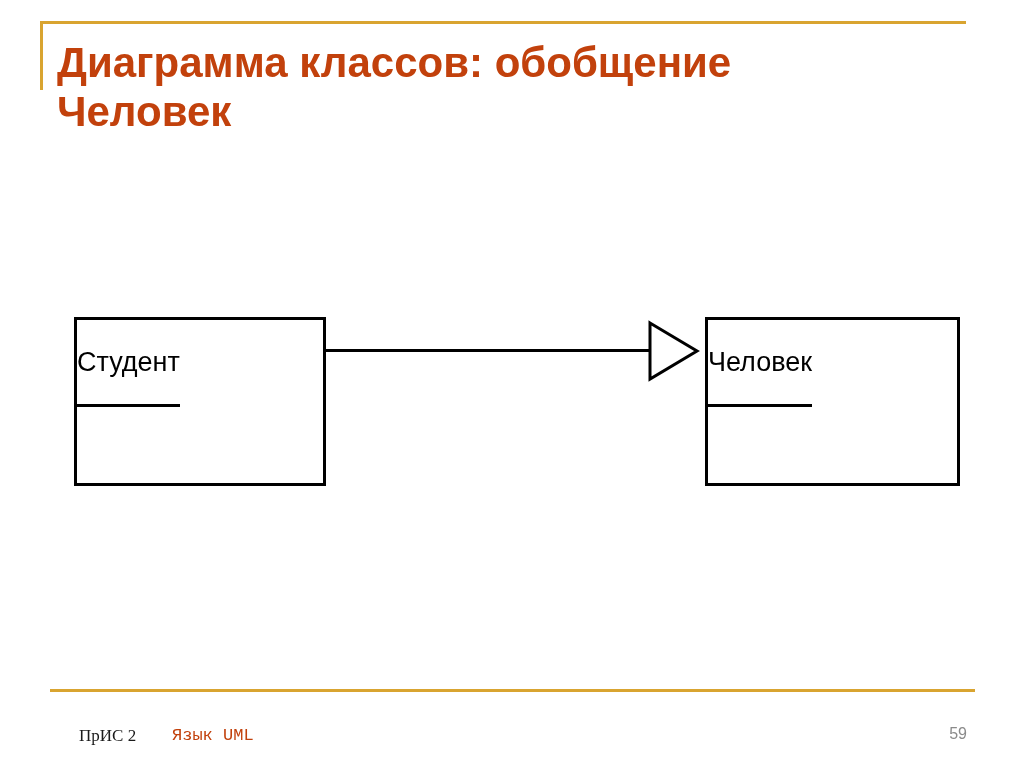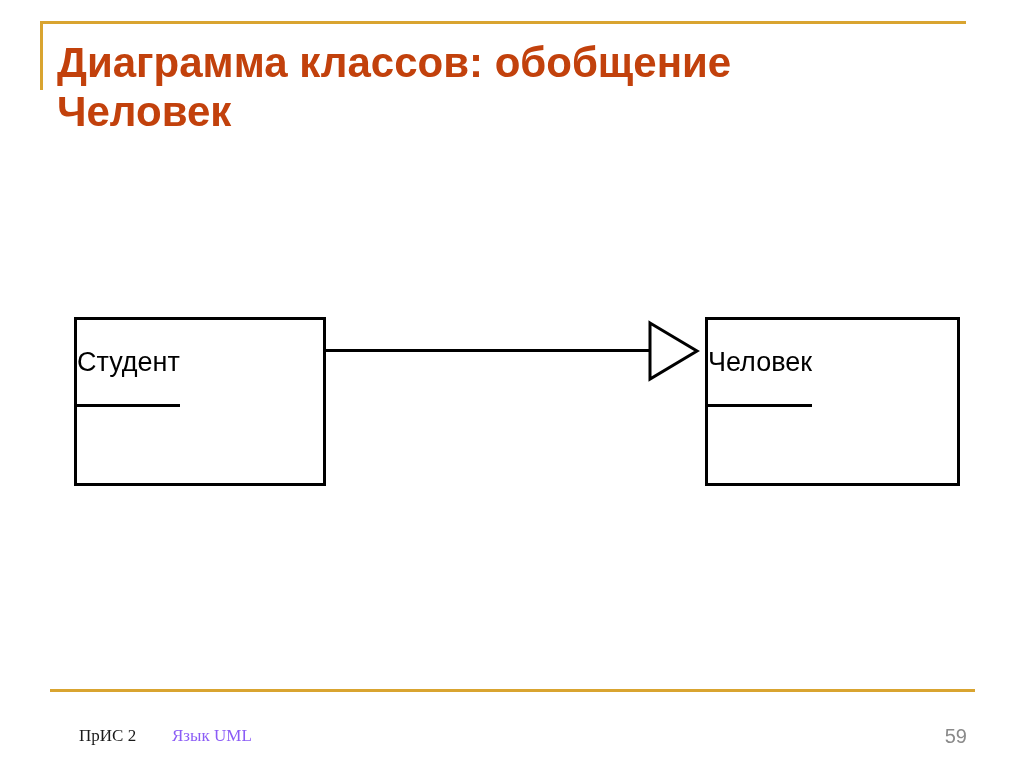--- a/index.html
+++ b/index.html
@@ -94,29 +94,29 @@
     position: absolute;
     left: 60px; top: 726px;
     font-family: "Liberation Serif", serif;
     font-size: 17px;
     color: #1a1a1a;
     margin-left: 19px;
   }
   .footer-subject {
     position: absolute;
     left: 172px; top: 726px;
-    font-family: Liberation Serif, serif;
+    font-family: Liberation Mono, monospace;
     font-size: 17px;
-    color: #8b5cf6;
+    color: #c2410c;
   }
   .footer-page {
     position: absolute;
     right: 57px; top: 725px;
     font-family: "Liberation Sans", sans-serif;
-    font-size: 20px;
+    font-size: 16px;
     color: #8a8a8a;
   }
 </style>
 </head>
 <body>
 
 <div class="slide">
 
   <div class="title-rule-top"></div>
   <div class="title-rule-left"></div>

